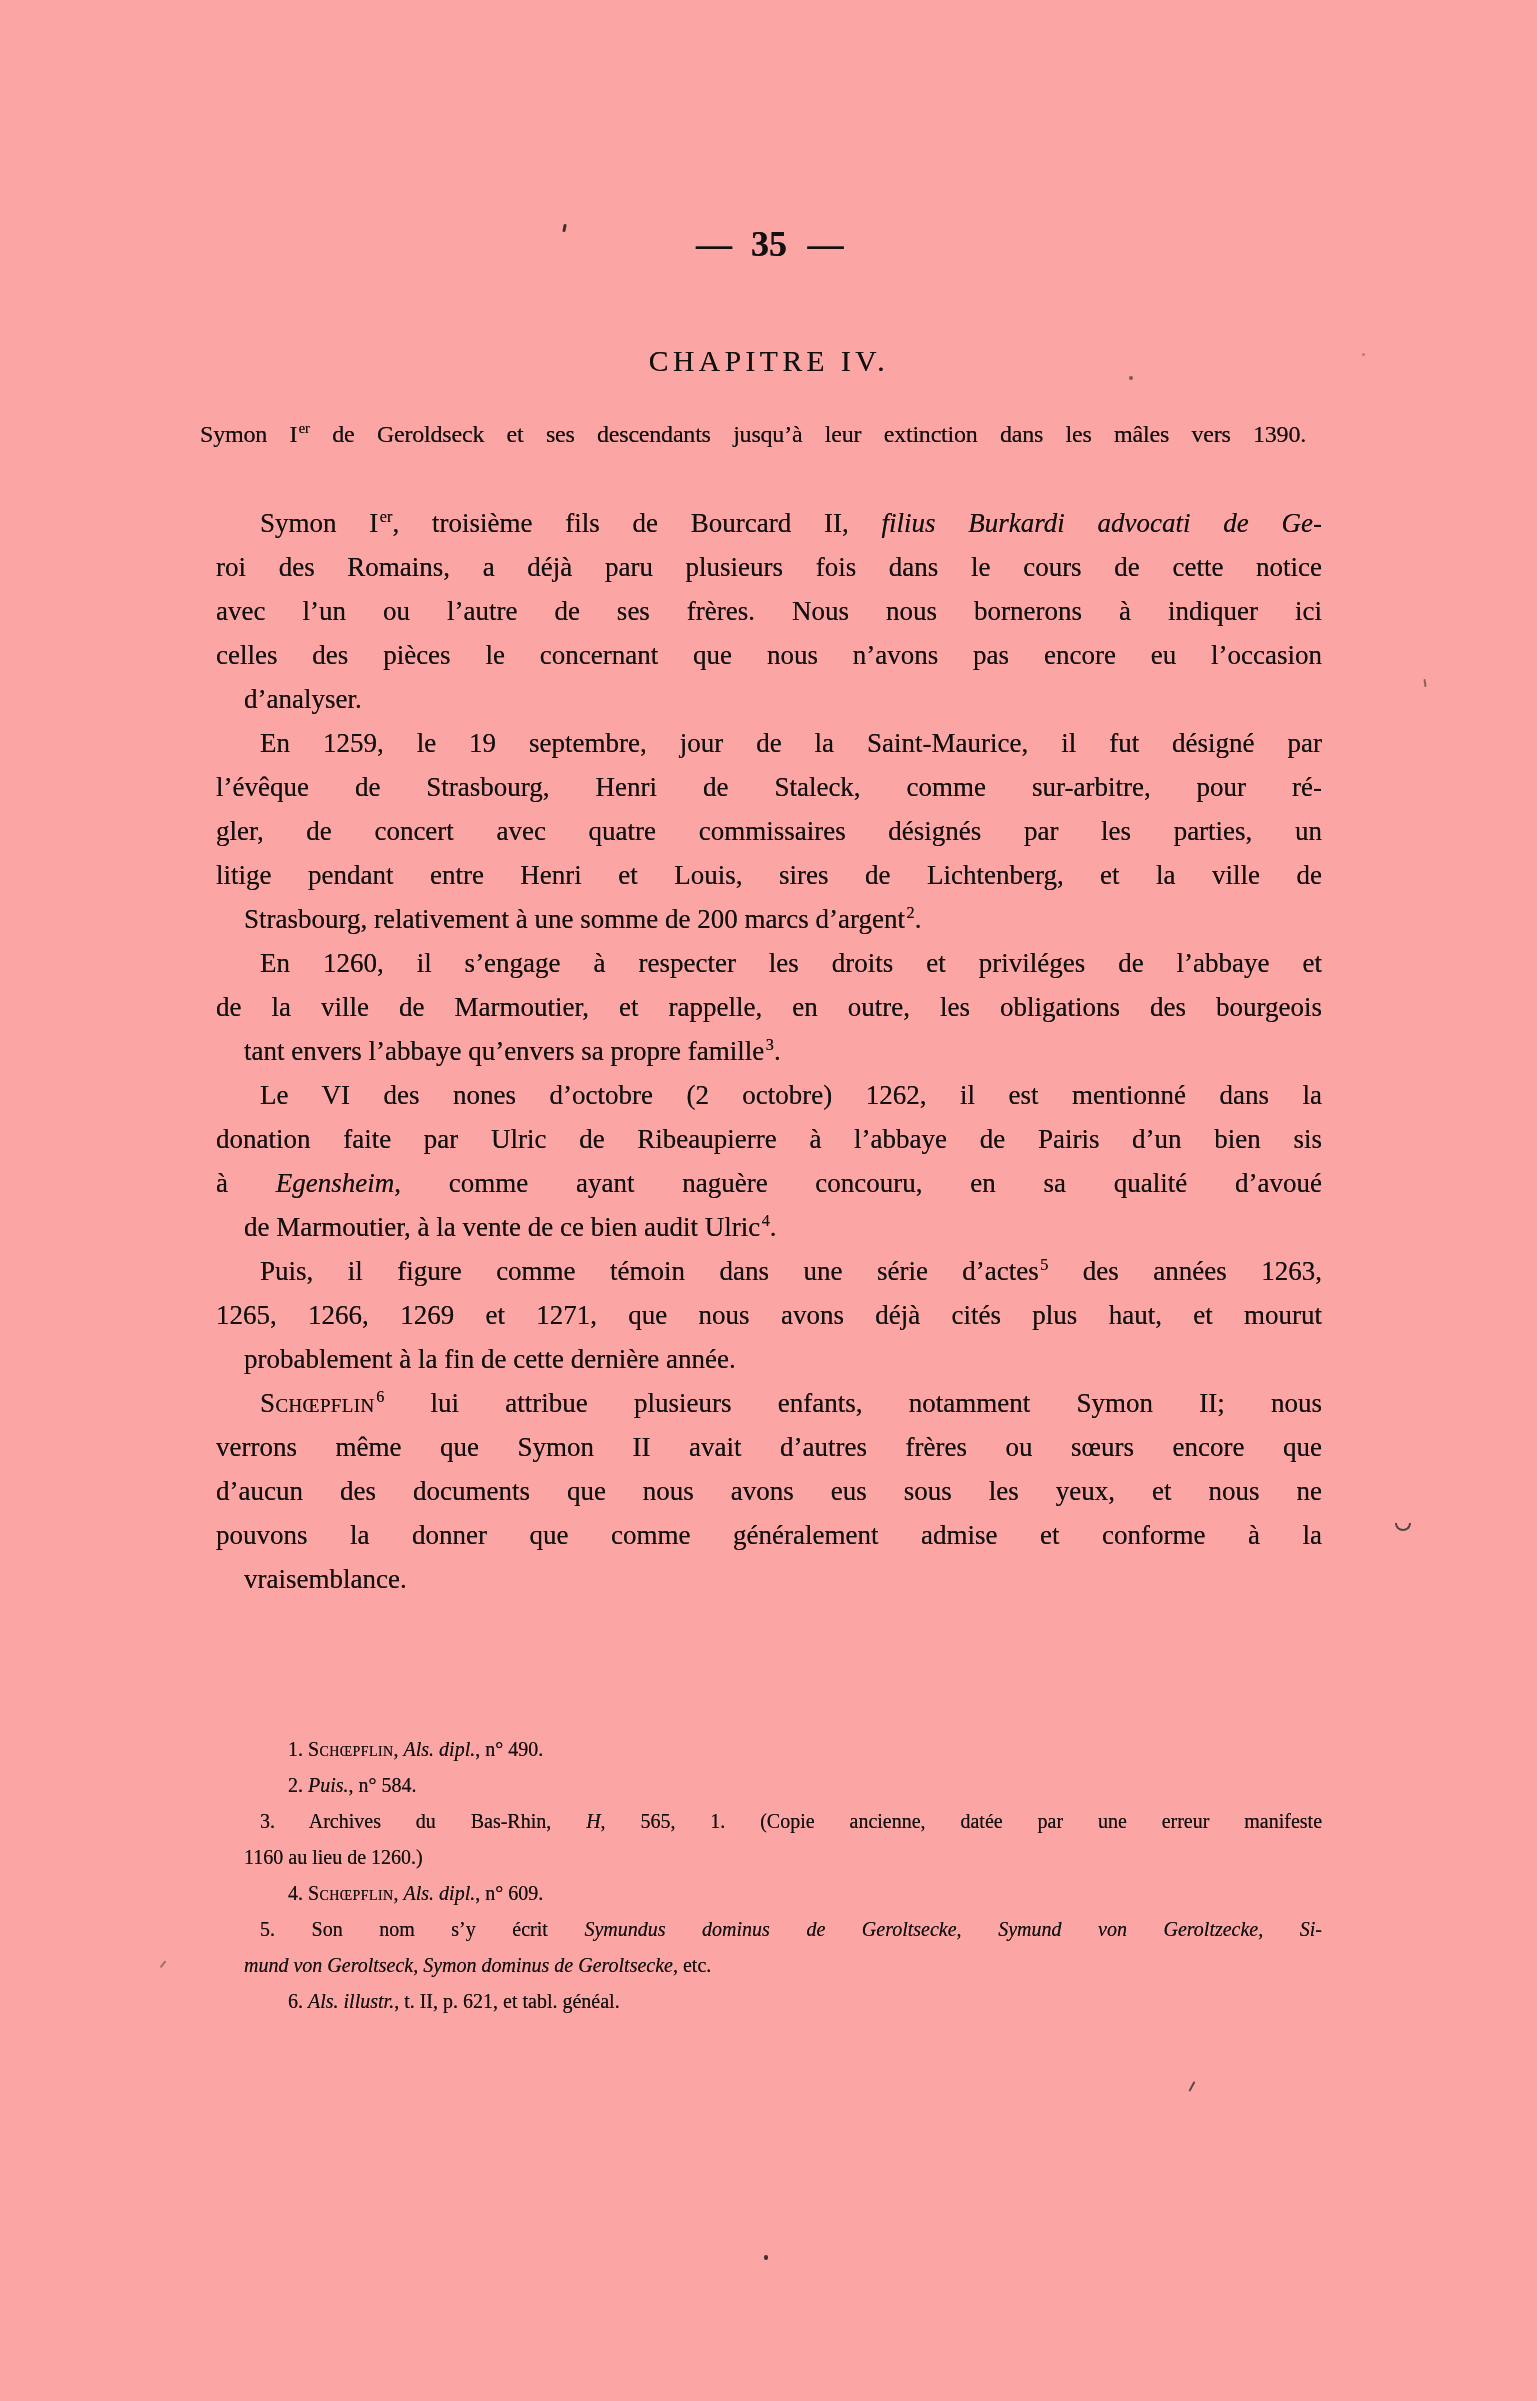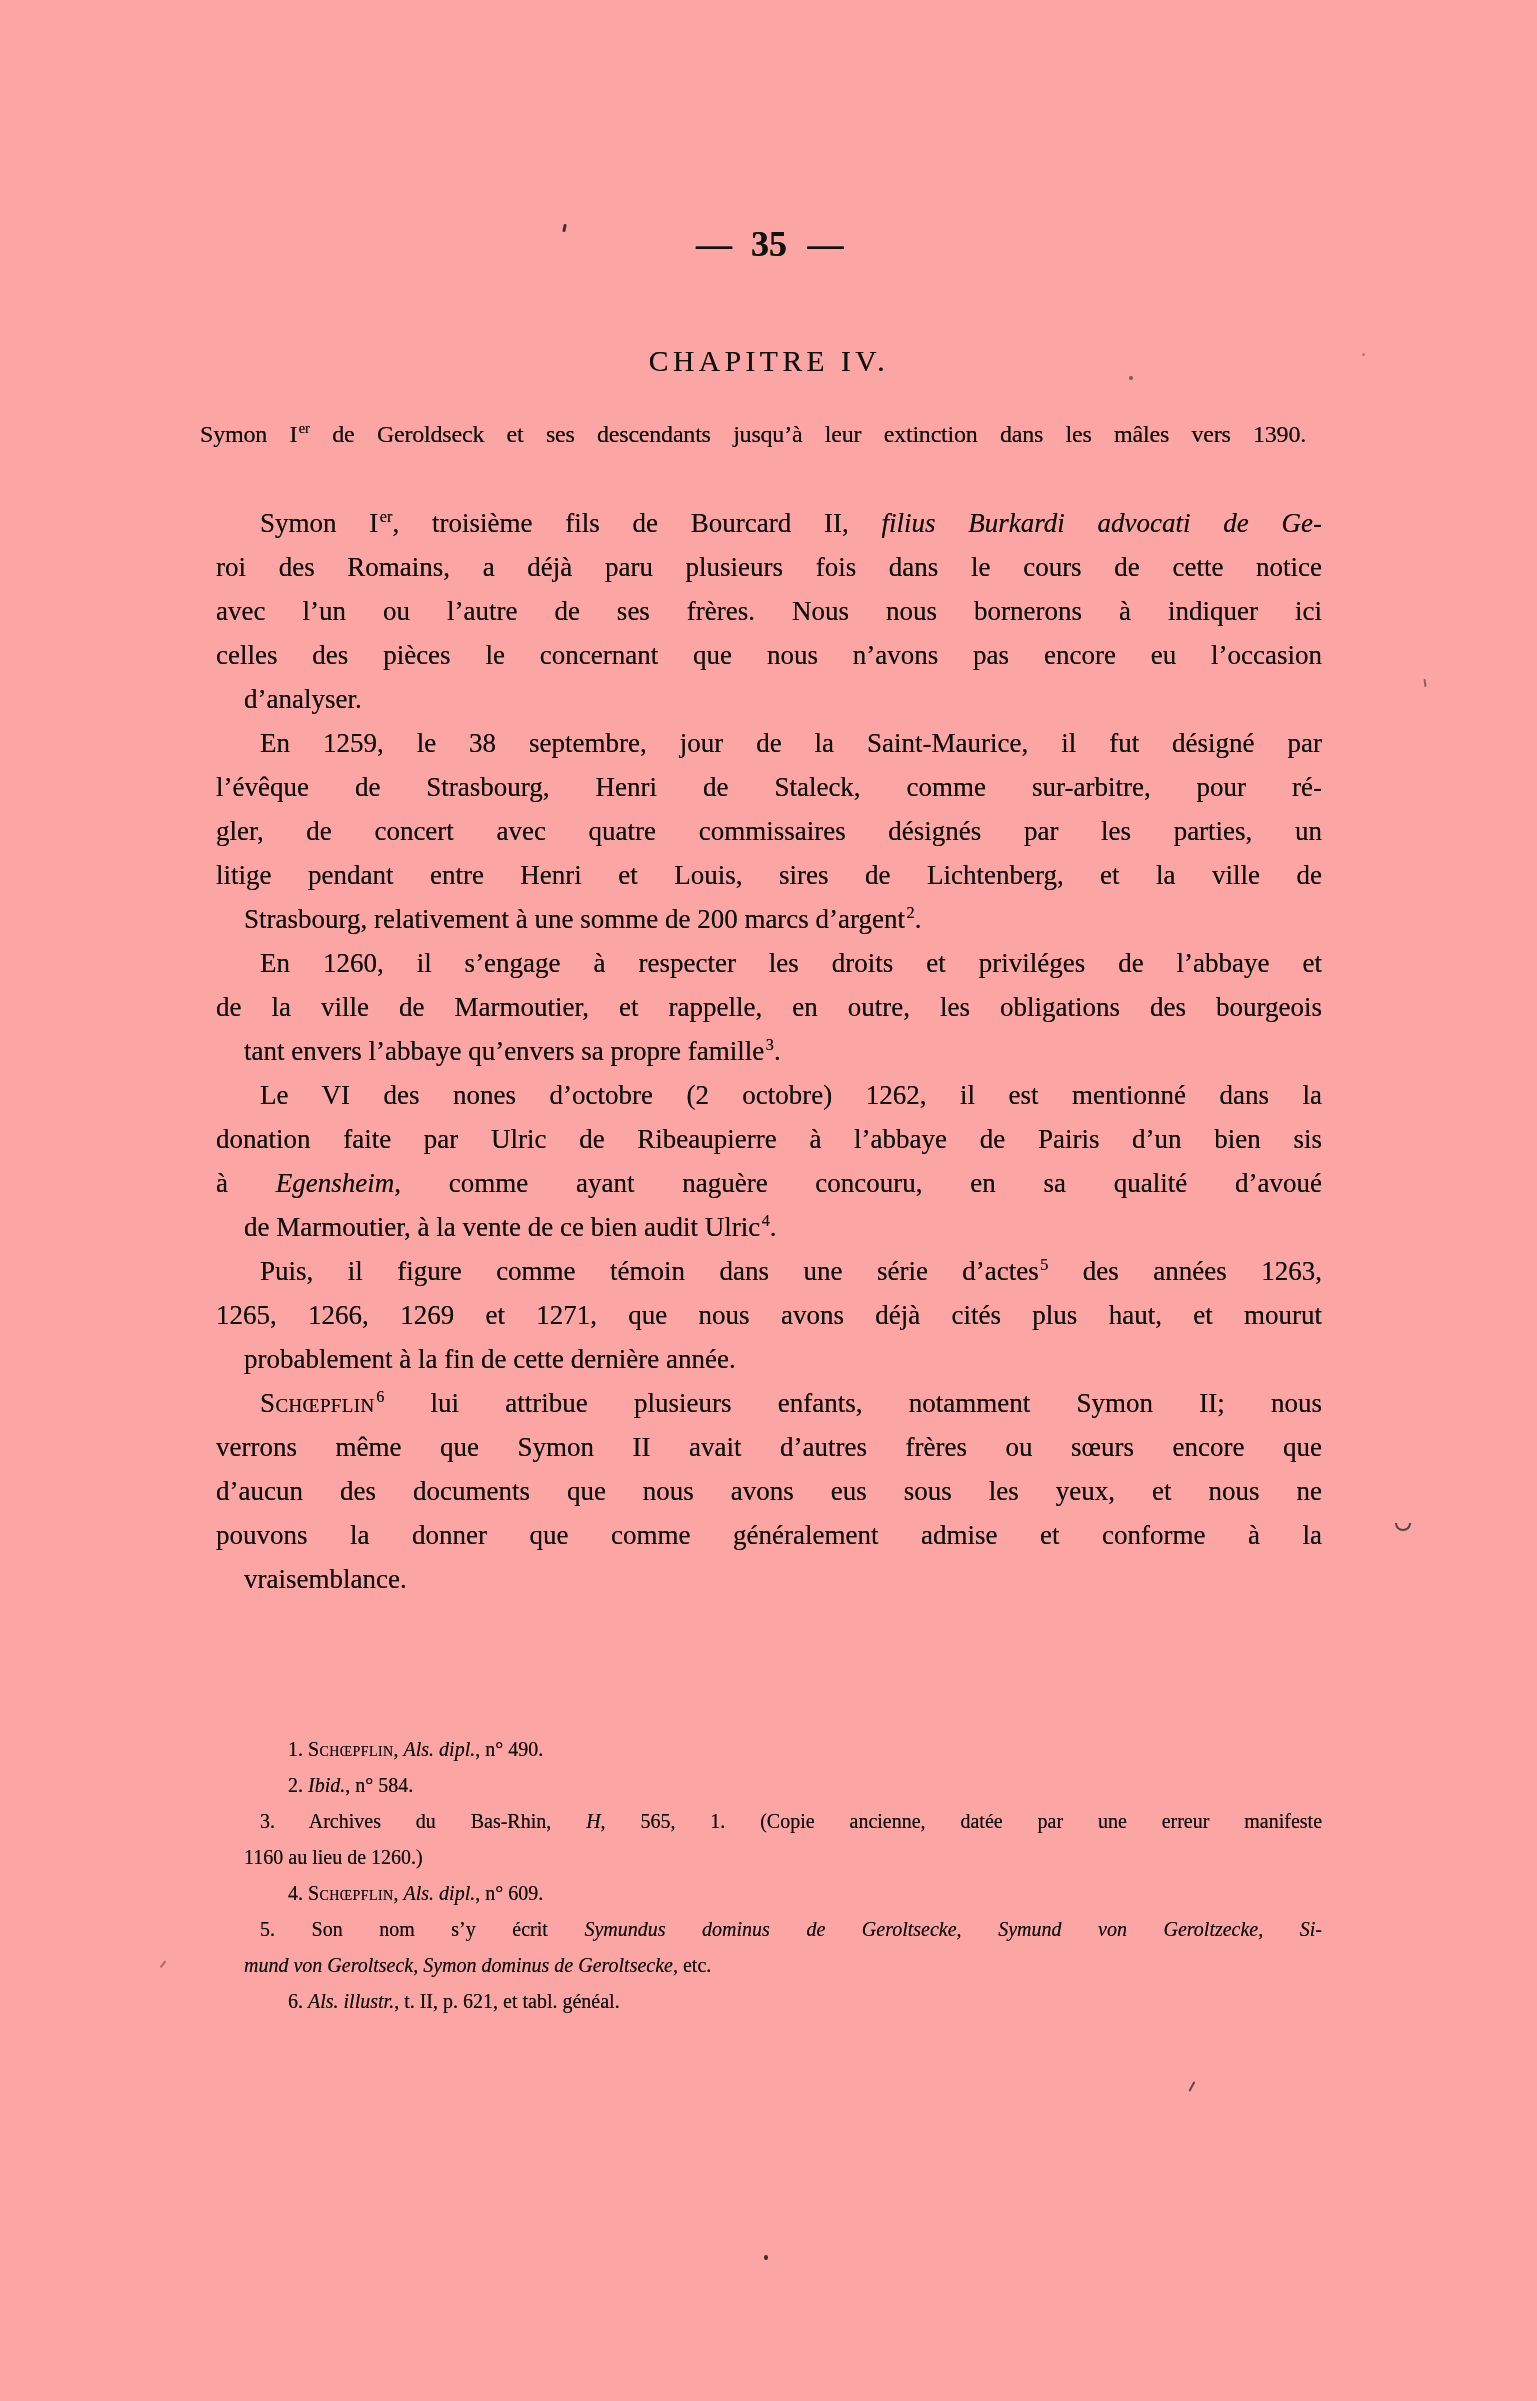--- a/index.html
+++ b/index.html
@@ -51,21 +51,21 @@
 
   <div class="bodytext">
       <div>
         <div class="line indent"><span>Symon I</span><span class="sup">er</span><span>, troisième fils de Bourcard II, </span><span class="i">filius Burkardi advocati de Ge-</span></div>
         <div class="line"><span>roi des Romains, a déjà paru plusieurs fois dans le cours de cette notice</span></div>
         <div class="line"><span>avec l’un ou l’autre de ses frères. Nous nous bornerons à indiquer ici</span></div>
         <div class="line"><span>celles des pièces le concernant que nous n’avons pas encore eu l’occasion</span></div>
         <div class="line last"><span>d’analyser.</span></div>
       </div>
       <div>
-        <div class="line indent"><span>En 1259, le 38 septembre, jour de la Saint-Maurice, il fut désigné par</span></div>
+        <div class="line indent"><span>En 1259, le 19 septembre, jour de la Saint-Maurice, il fut désigné par</span></div>
         <div class="line"><span>l’évêque de Strasbourg, Henri de Staleck, comme sur-arbitre, pour ré-</span></div>
         <div class="line"><span>gler, de concert avec quatre commissaires désignés par les parties, un</span></div>
         <div class="line"><span>litige pendant entre Henri et Louis, sires de Lichtenberg, et la ville de</span></div>
         <div class="line last"><span>Strasbourg, relativement à une somme de 200 marcs d’argent</span><span class="sup">2</span><span>.</span></div>
       </div>
       <div>
         <div class="line indent"><span>En 1260, il s’engage à respecter les droits et priviléges de l’abbaye et</span></div>
         <div class="line"><span>de la ville de Marmoutier, et rappelle, en outre, les obligations des bourgeois</span></div>
         <div class="line last"><span>tant envers l’abbaye qu’envers sa propre famille</span><span class="sup">3</span><span>.</span></div>
       </div>
@@ -87,21 +87,21 @@
         <div class="line"><span>pouvons la donner que comme généralement admise et conforme à la</span></div>
         <div class="line last"><span>vraisemblance.</span></div>
       </div>
     </div>
 
   <div class="footnotes">
       <div>
         <div class="line indent last"><span>1. </span><span class="sc">Schœpflin</span><span>, </span><span class="i">Als. dipl.</span><span>, n° 490.</span></div>
       </div>
       <div>
-        <div class="line indent last"><span>2. </span><span class="i">Ibid.</span><span>, n° 584.</span></div>
+        <div class="line indent last"><span>2. </span><span class="i">Puis.</span><span>, n° 584.</span></div>
       </div>
       <div>
         <div class="line indent"><span>3. Archives du Bas-Rhin, </span><span class="i">H</span><span>, 565, 1. (Copie ancienne, datée par une erreur manifeste</span></div>
         <div class="line last"><span>1160 au lieu de 1260.)</span></div>
       </div>
       <div>
         <div class="line indent last"><span>4. </span><span class="sc">Schœpflin</span><span>, </span><span class="i">Als. dipl.</span><span>, n° 609.</span></div>
       </div>
       <div>
         <div class="line indent"><span>5. Son nom s’y écrit </span><span class="i">Symundus dominus de Geroltsecke, Symund von Geroltzecke, Si-</span></div>

